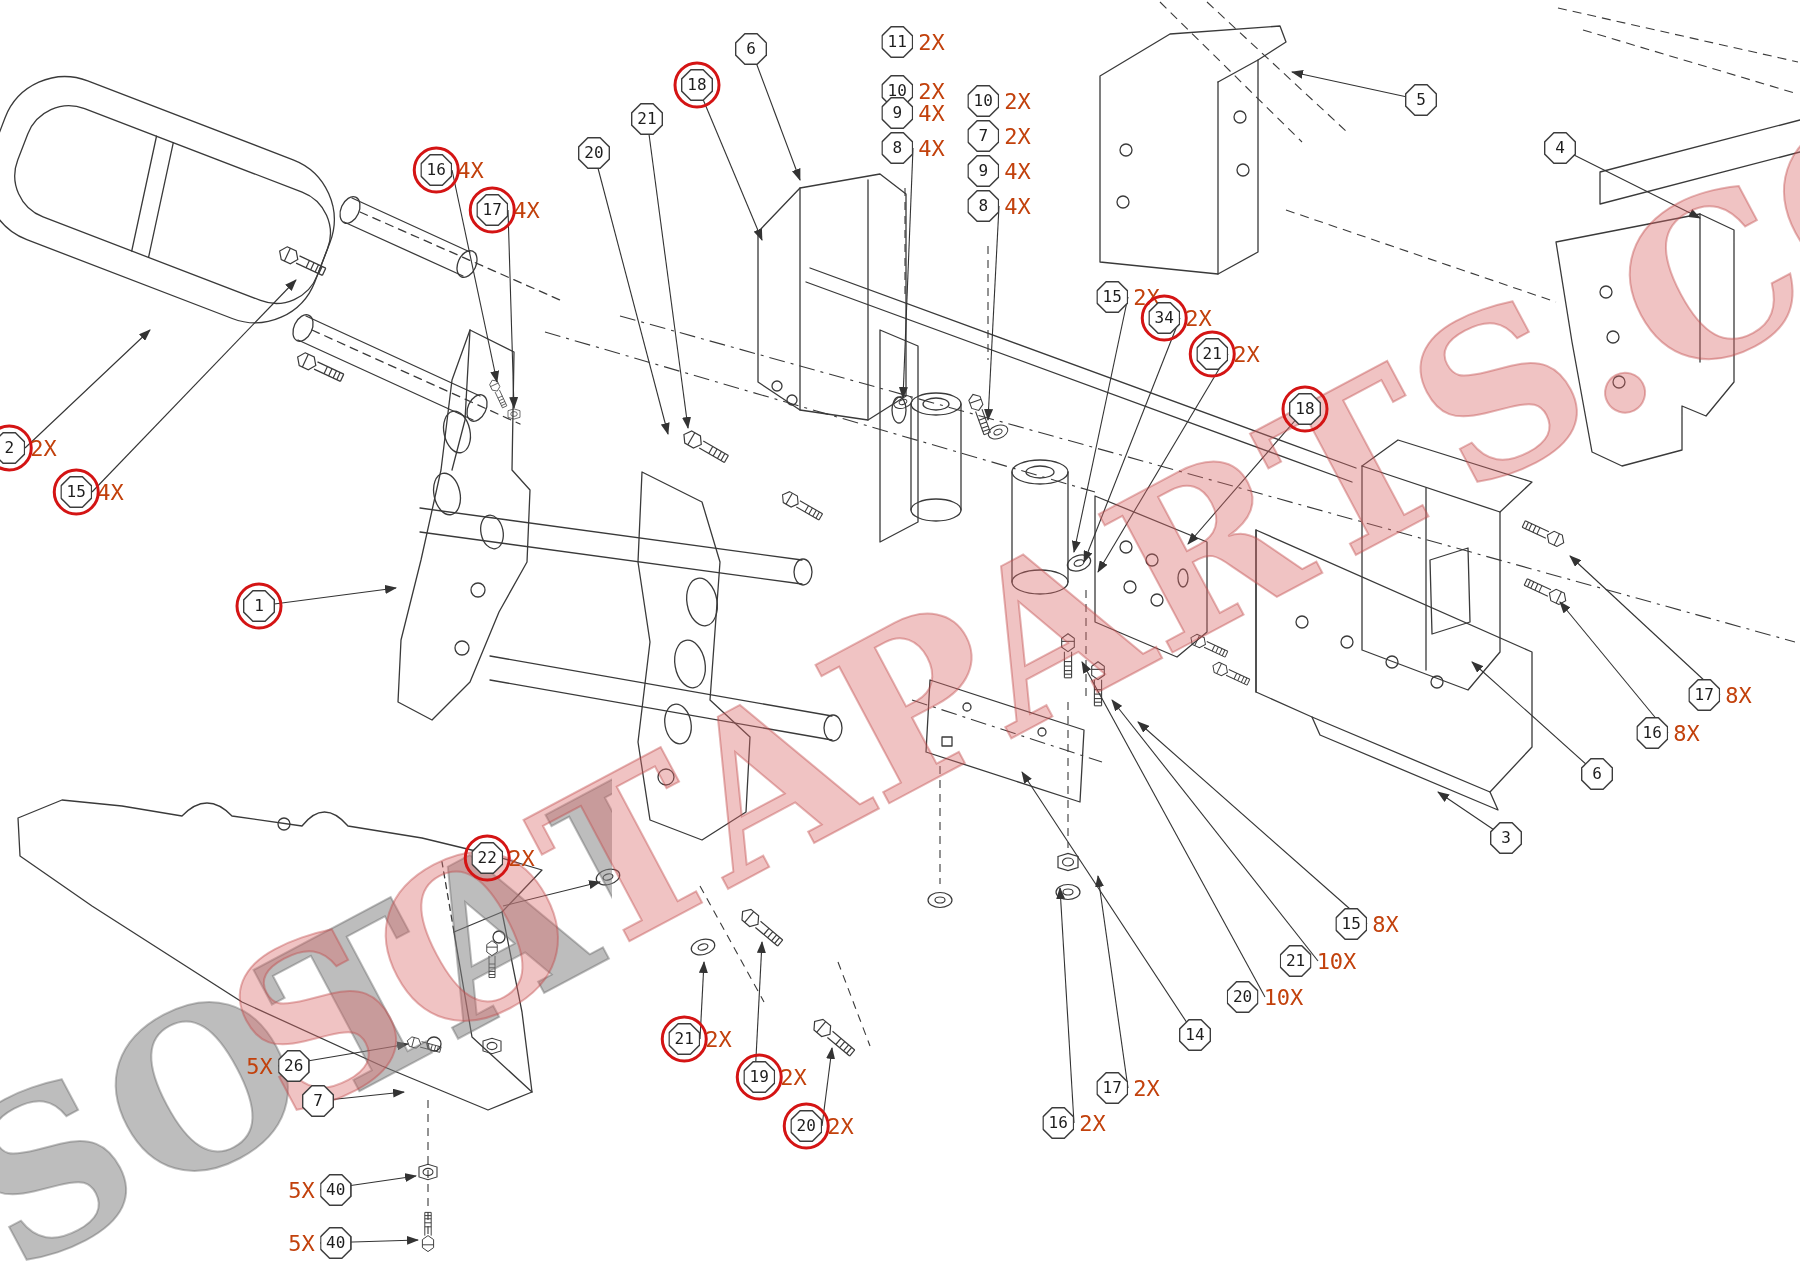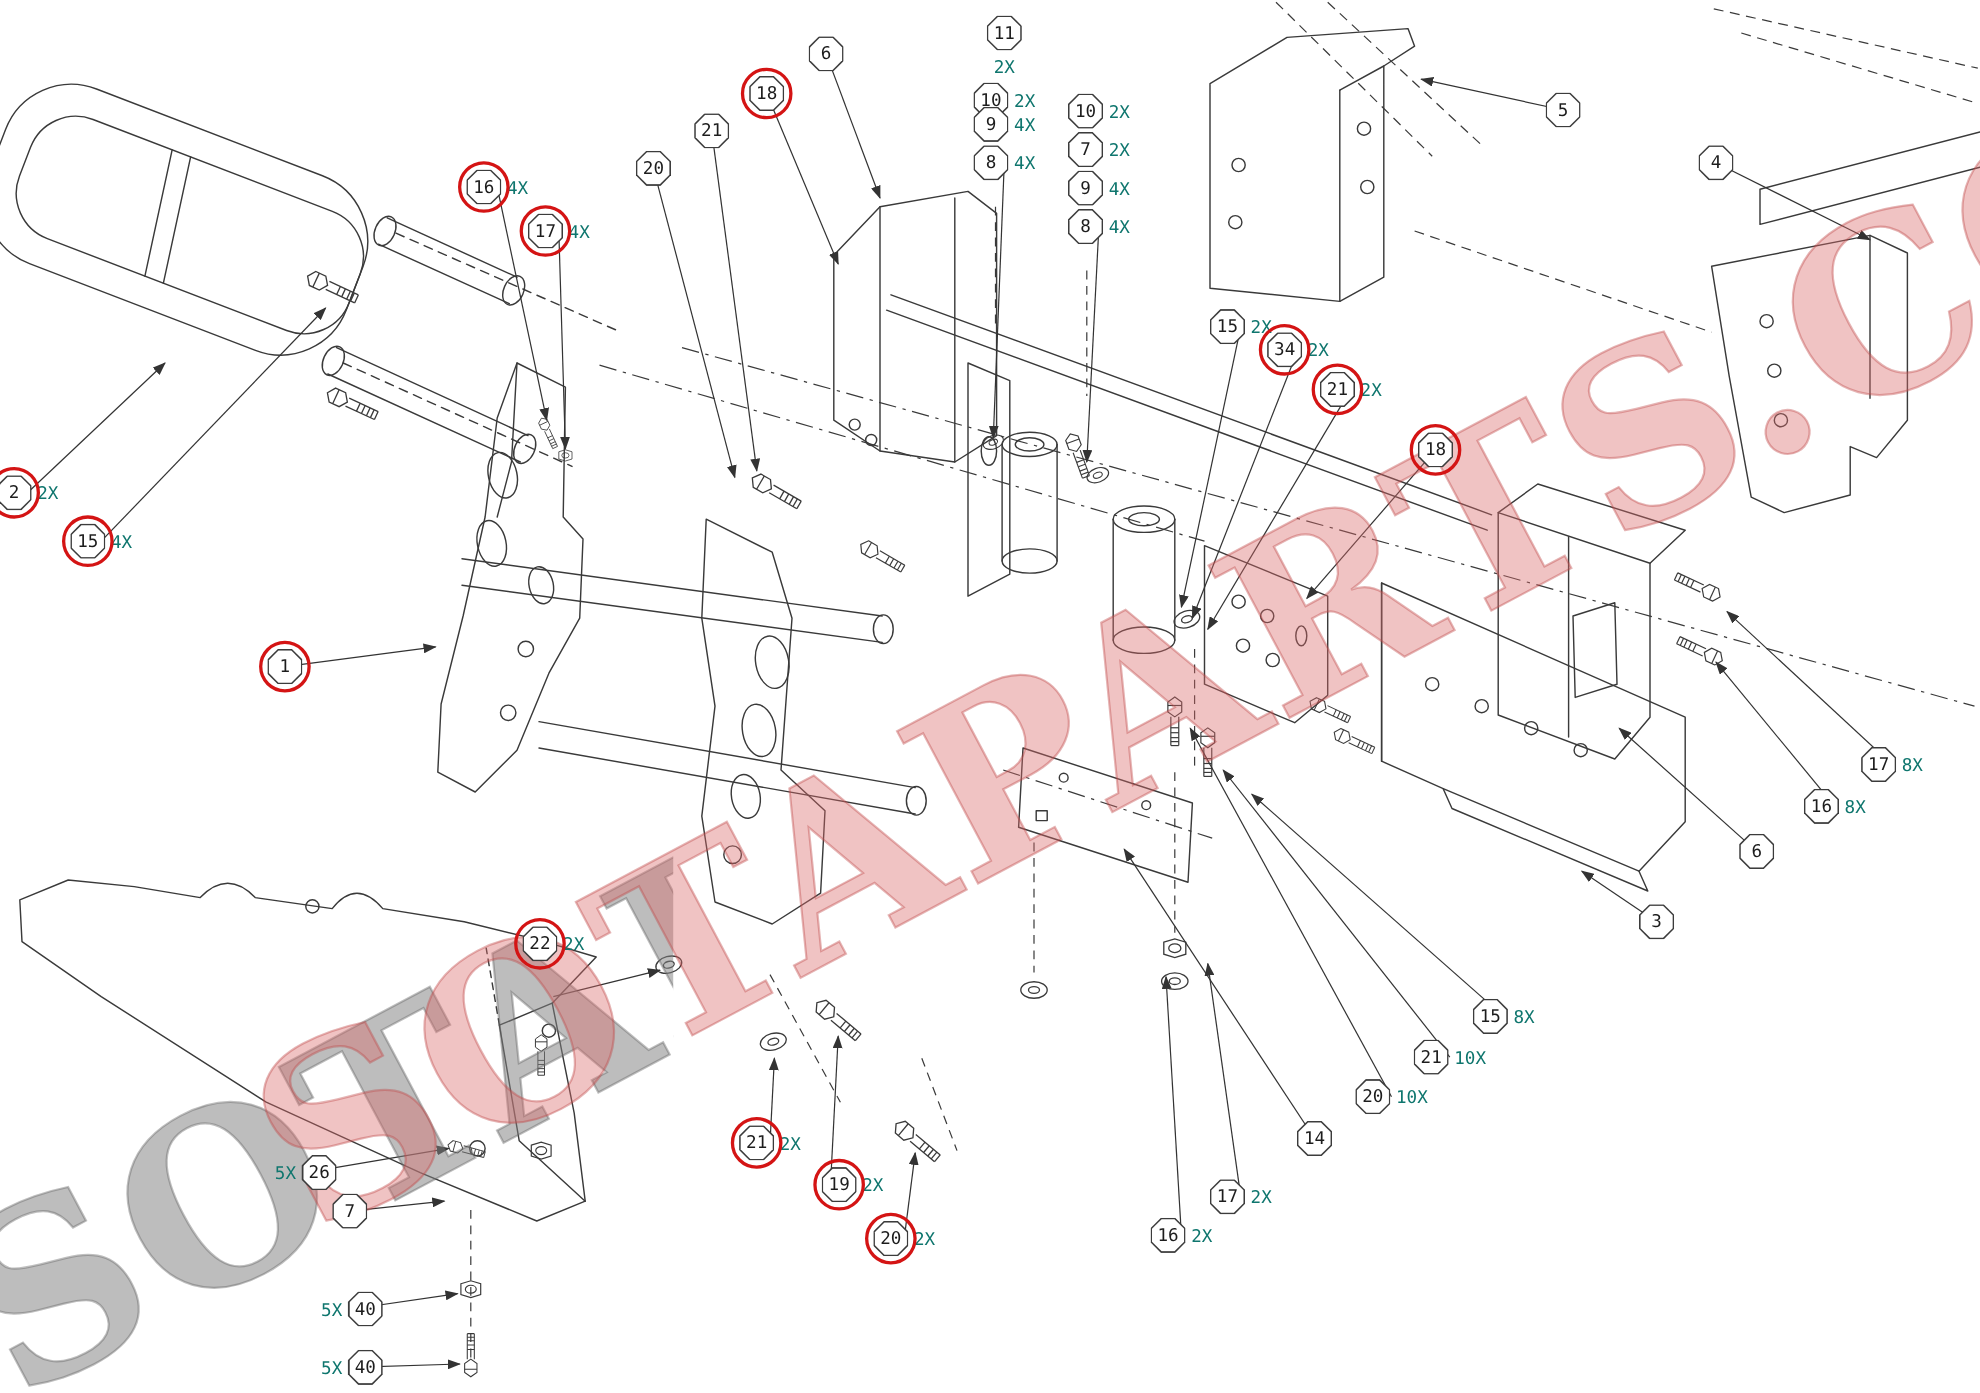--- a/index.html
+++ b/index.html
@@ -86,23 +86,23 @@
   }
   .callout.red .octwrap::before {
     content:"";
     position:absolute; left:50%; top:50%;
     width:41px; height:41px;
     transform:translate(-50%,-50%);
     border:3.5px solid #d41414;
     border-radius:50%;
   }
   .qty {
-    font-size:16px;
+    font-size:22px;
     white-space:nowrap;
-    color:#0f766e;
+    color:#c2410c;
   }
   .qty:empty { display:none; }
 </style>
 </head>
 <body>
 
 <div class="canvas">
 
   <svg class="drawing" viewBox="0 0 1800 1266" xmlns="http://www.w3.org/2000/svg">
     <defs>
@@ -338,21 +338,21 @@
   <div class="wm wm-red">SOTAPARTS.COM</div>
 
   <div id="callout-layer">
       <div class="callout" style="left: 751px; top: 49px;">
         <span class="octwrap">
           <span class="oct">
             <span class="num">6</span>
           </span>
         </span>
       </div>
-      <div class="callout" style="left: 913px; top: 42px; flex-direction: column;">
+      <div class="callout" style="left: 913px; top: 42px;">
         <span class="octwrap">
           <span class="oct">
             <span class="num">11</span>
           </span>
         </span>
         <span class="qty">2X</span>
       </div>
       <div class="callout" style="left: 913px; top: 91px;">
         <span class="octwrap">
           <span class="oct">

